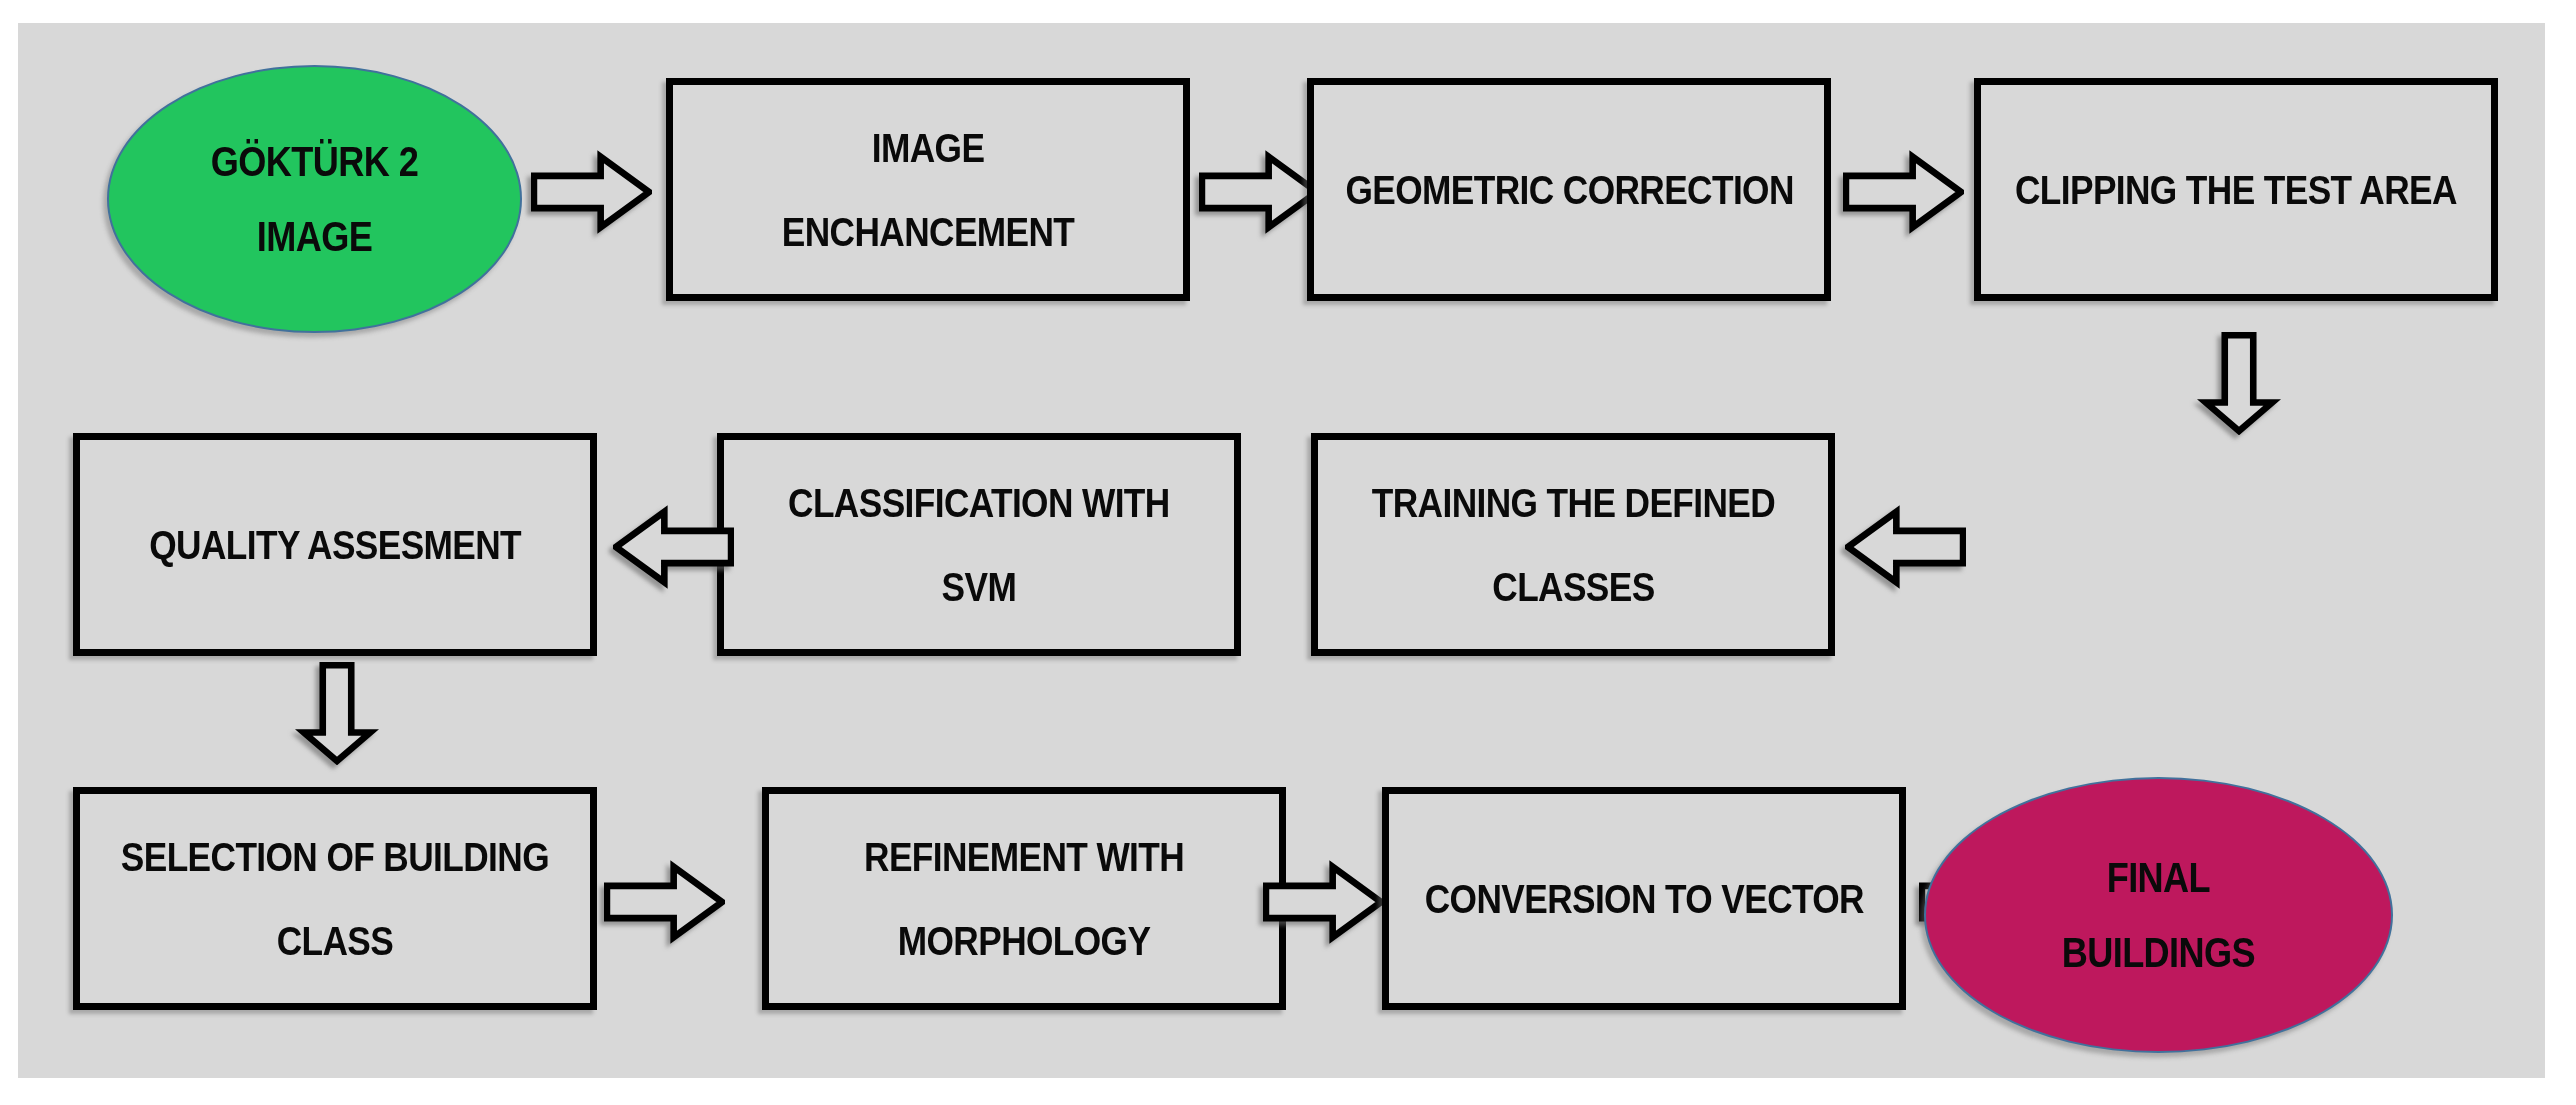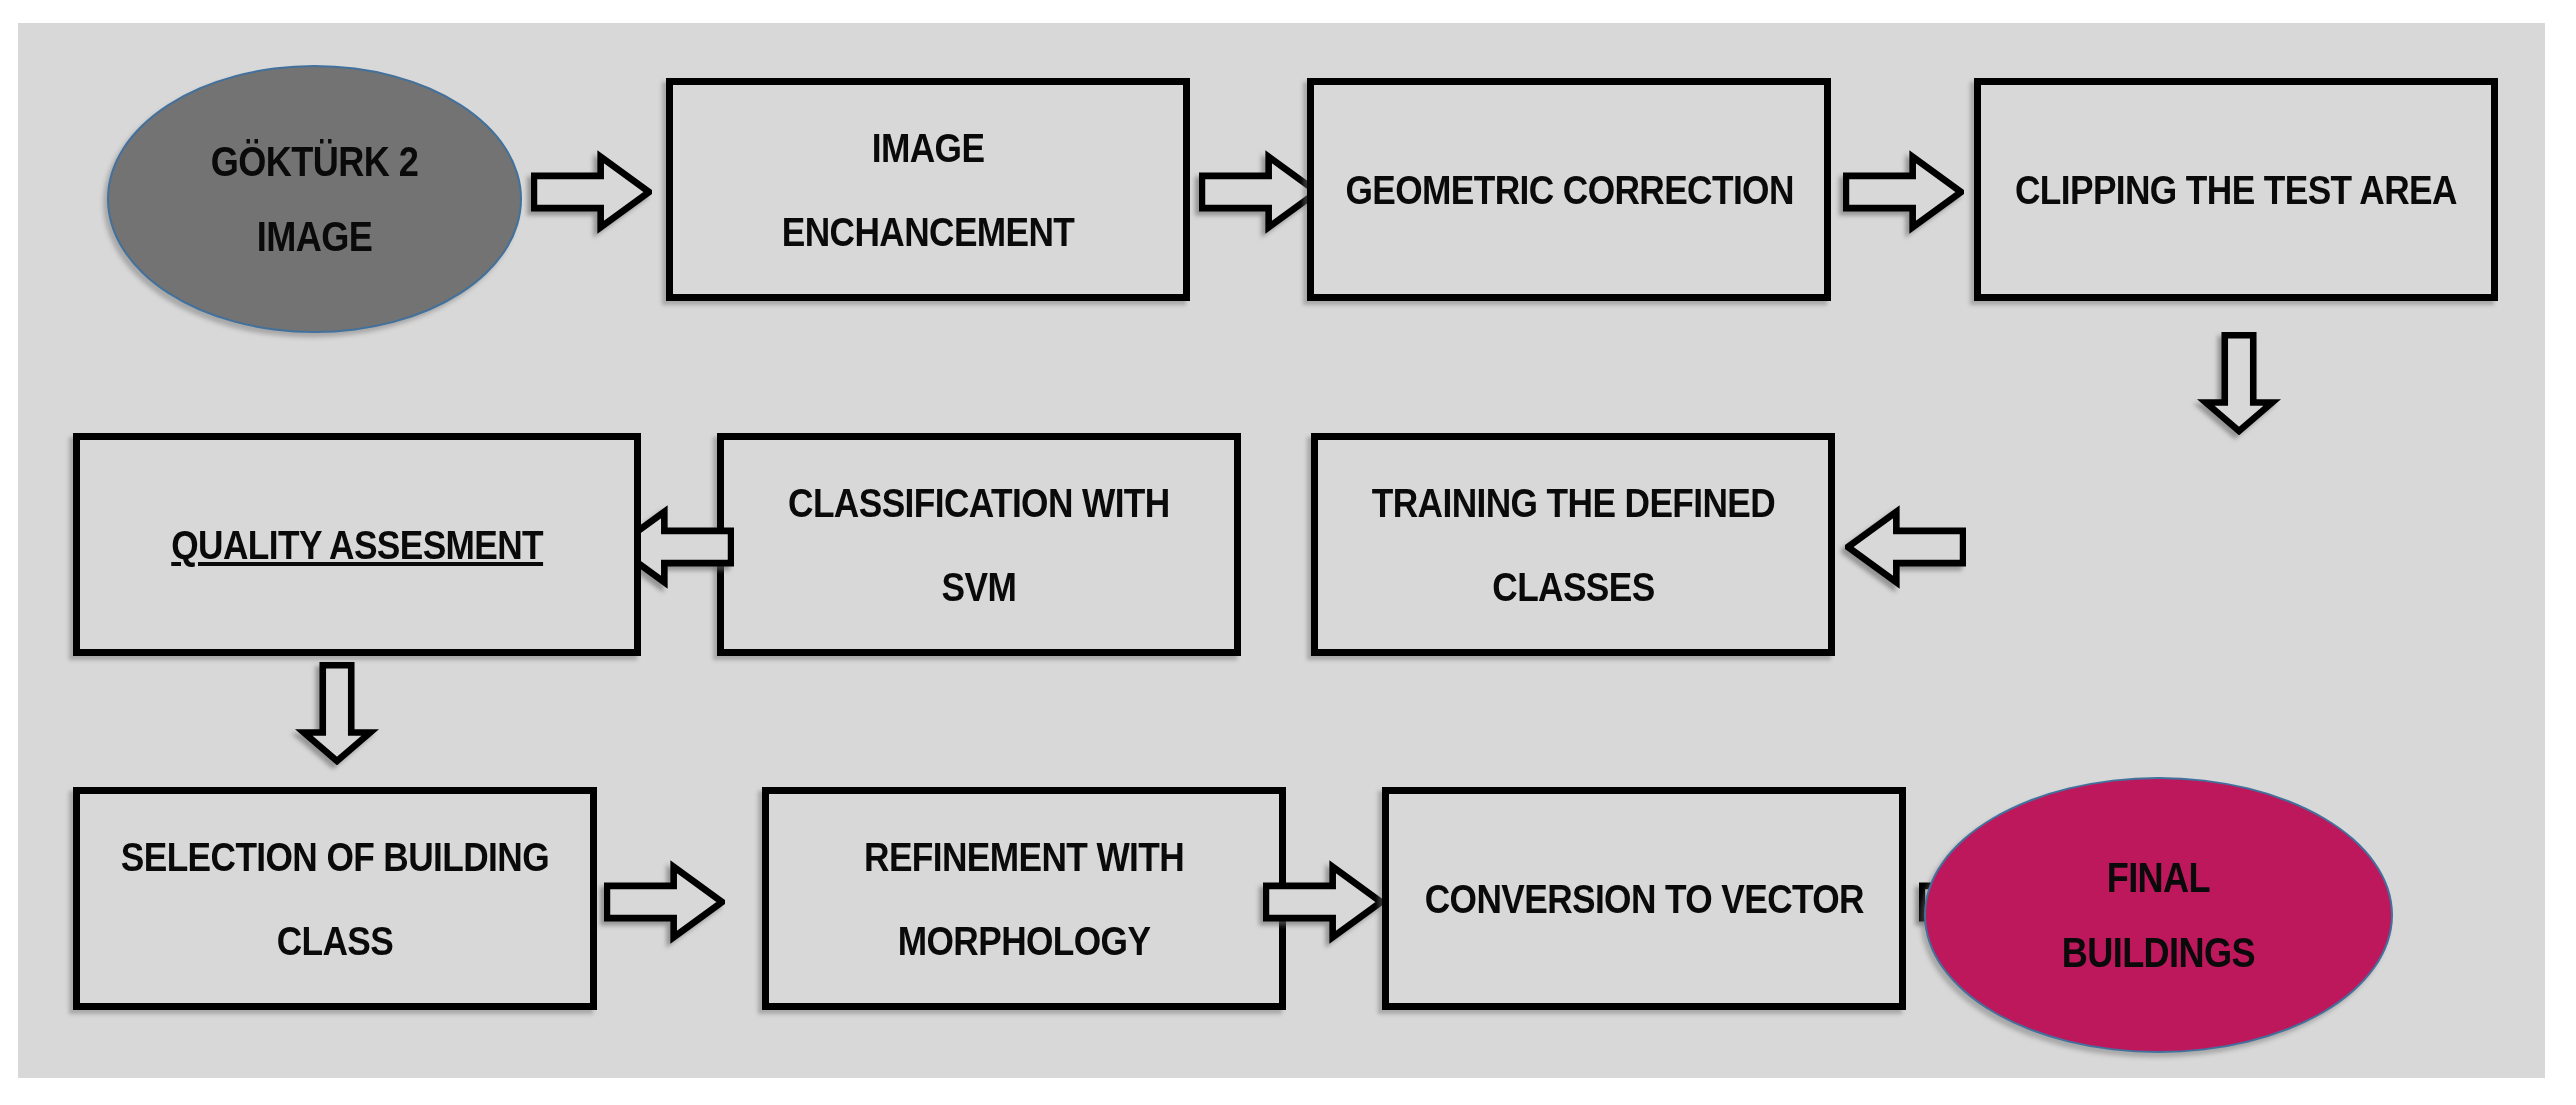--- a/index.html
+++ b/index.html
@@ -61,21 +61,21 @@
     stroke-width: 9;
     stroke-linejoin: miter;
   }
 </style>
 </head>
 <body>
 
 <div class="stage">
   <div class="canvas" style="background-color: rgb(216, 216, 216);">
 
-    <div class="node ellipse" style="left: 89px; top: 42px; width: 415px; height: 268px; background-color: #737373; border-color: rgb(65, 113, 156);">
+    <div class="node ellipse" style="left: 89px; top: 42px; width: 415px; height: 268px; background-color: #22c55e; border-color: rgb(65, 113, 156);">
       <span class="label">GÖKTÜRK 2
 IMAGE</span>
     </div>
 
     <div class="arrow" style="left:513px; top:125px; width:121px; height:88px;">
       <svg viewBox="0 0 165 120">
           <path d="M4 38 H95 V12 L161 60 L95 108 V82 H4 Z"></path>
         </svg>
     </div>
 
@@ -126,21 +126,21 @@
       <span class="label">CLASSIFICATION WITH
 SVM</span>
     </div>
 
     <div class="arrow" style="left:595px; top:480px; width:121px; height:88px;">
       <svg viewBox="0 0 165 120">
           <path d="M161 38 H70 V12 L4 60 L70 108 V82 H161 Z"></path>
         </svg>
     </div>
 
-    <div class="node rect" style="left:55px; top:410px; width:568px; height:223px;text-decoration:underline;">
+    <div class="node rect" style="left:55px; top:410px; width:524px; height:223px;">
       <span class="label">QUALITY ASSESMENT</span>
     </div>
 
     <div class="arrow" style="left:277px; top:639px; width:84px; height:103px;">
       <svg viewBox="0 0 115 140">
           <path d="M38 4 V96 H12 L57.5 135 L103 96 H77 V4 Z"></path>
         </svg>
     </div>
 
     <div class="node rect" style="left:55px; top:764px; width:524px; height:223px;">

